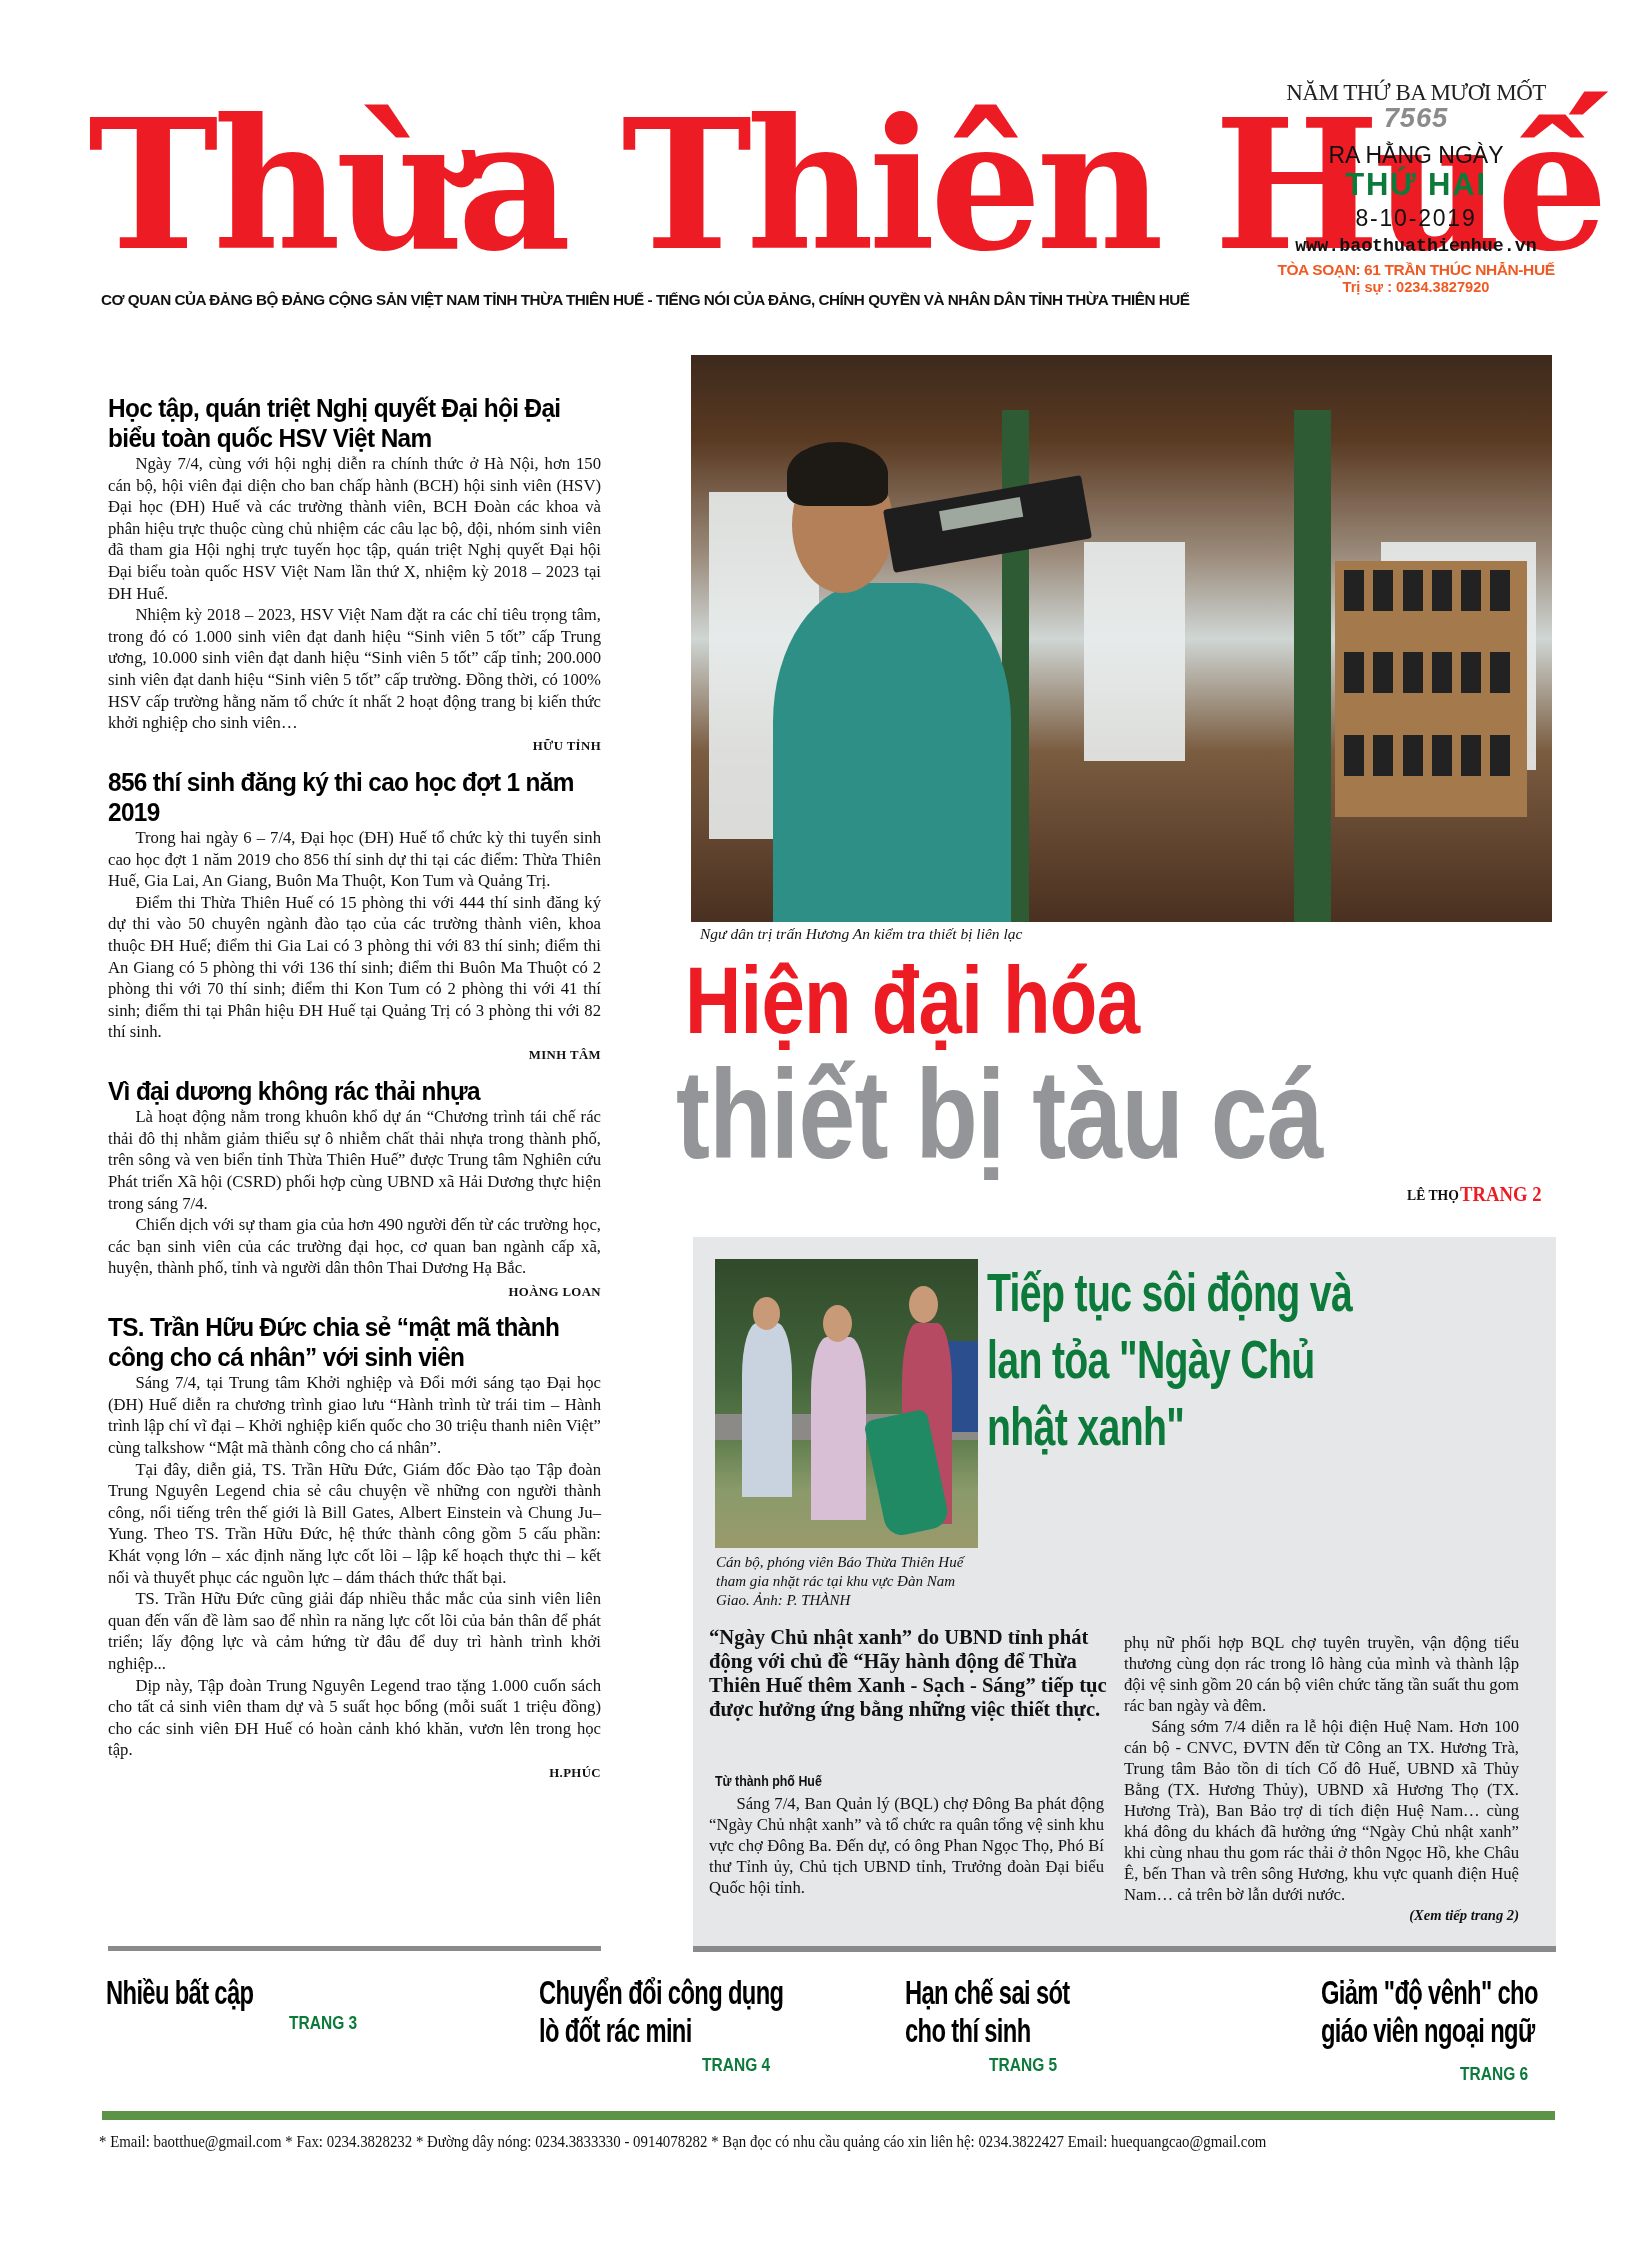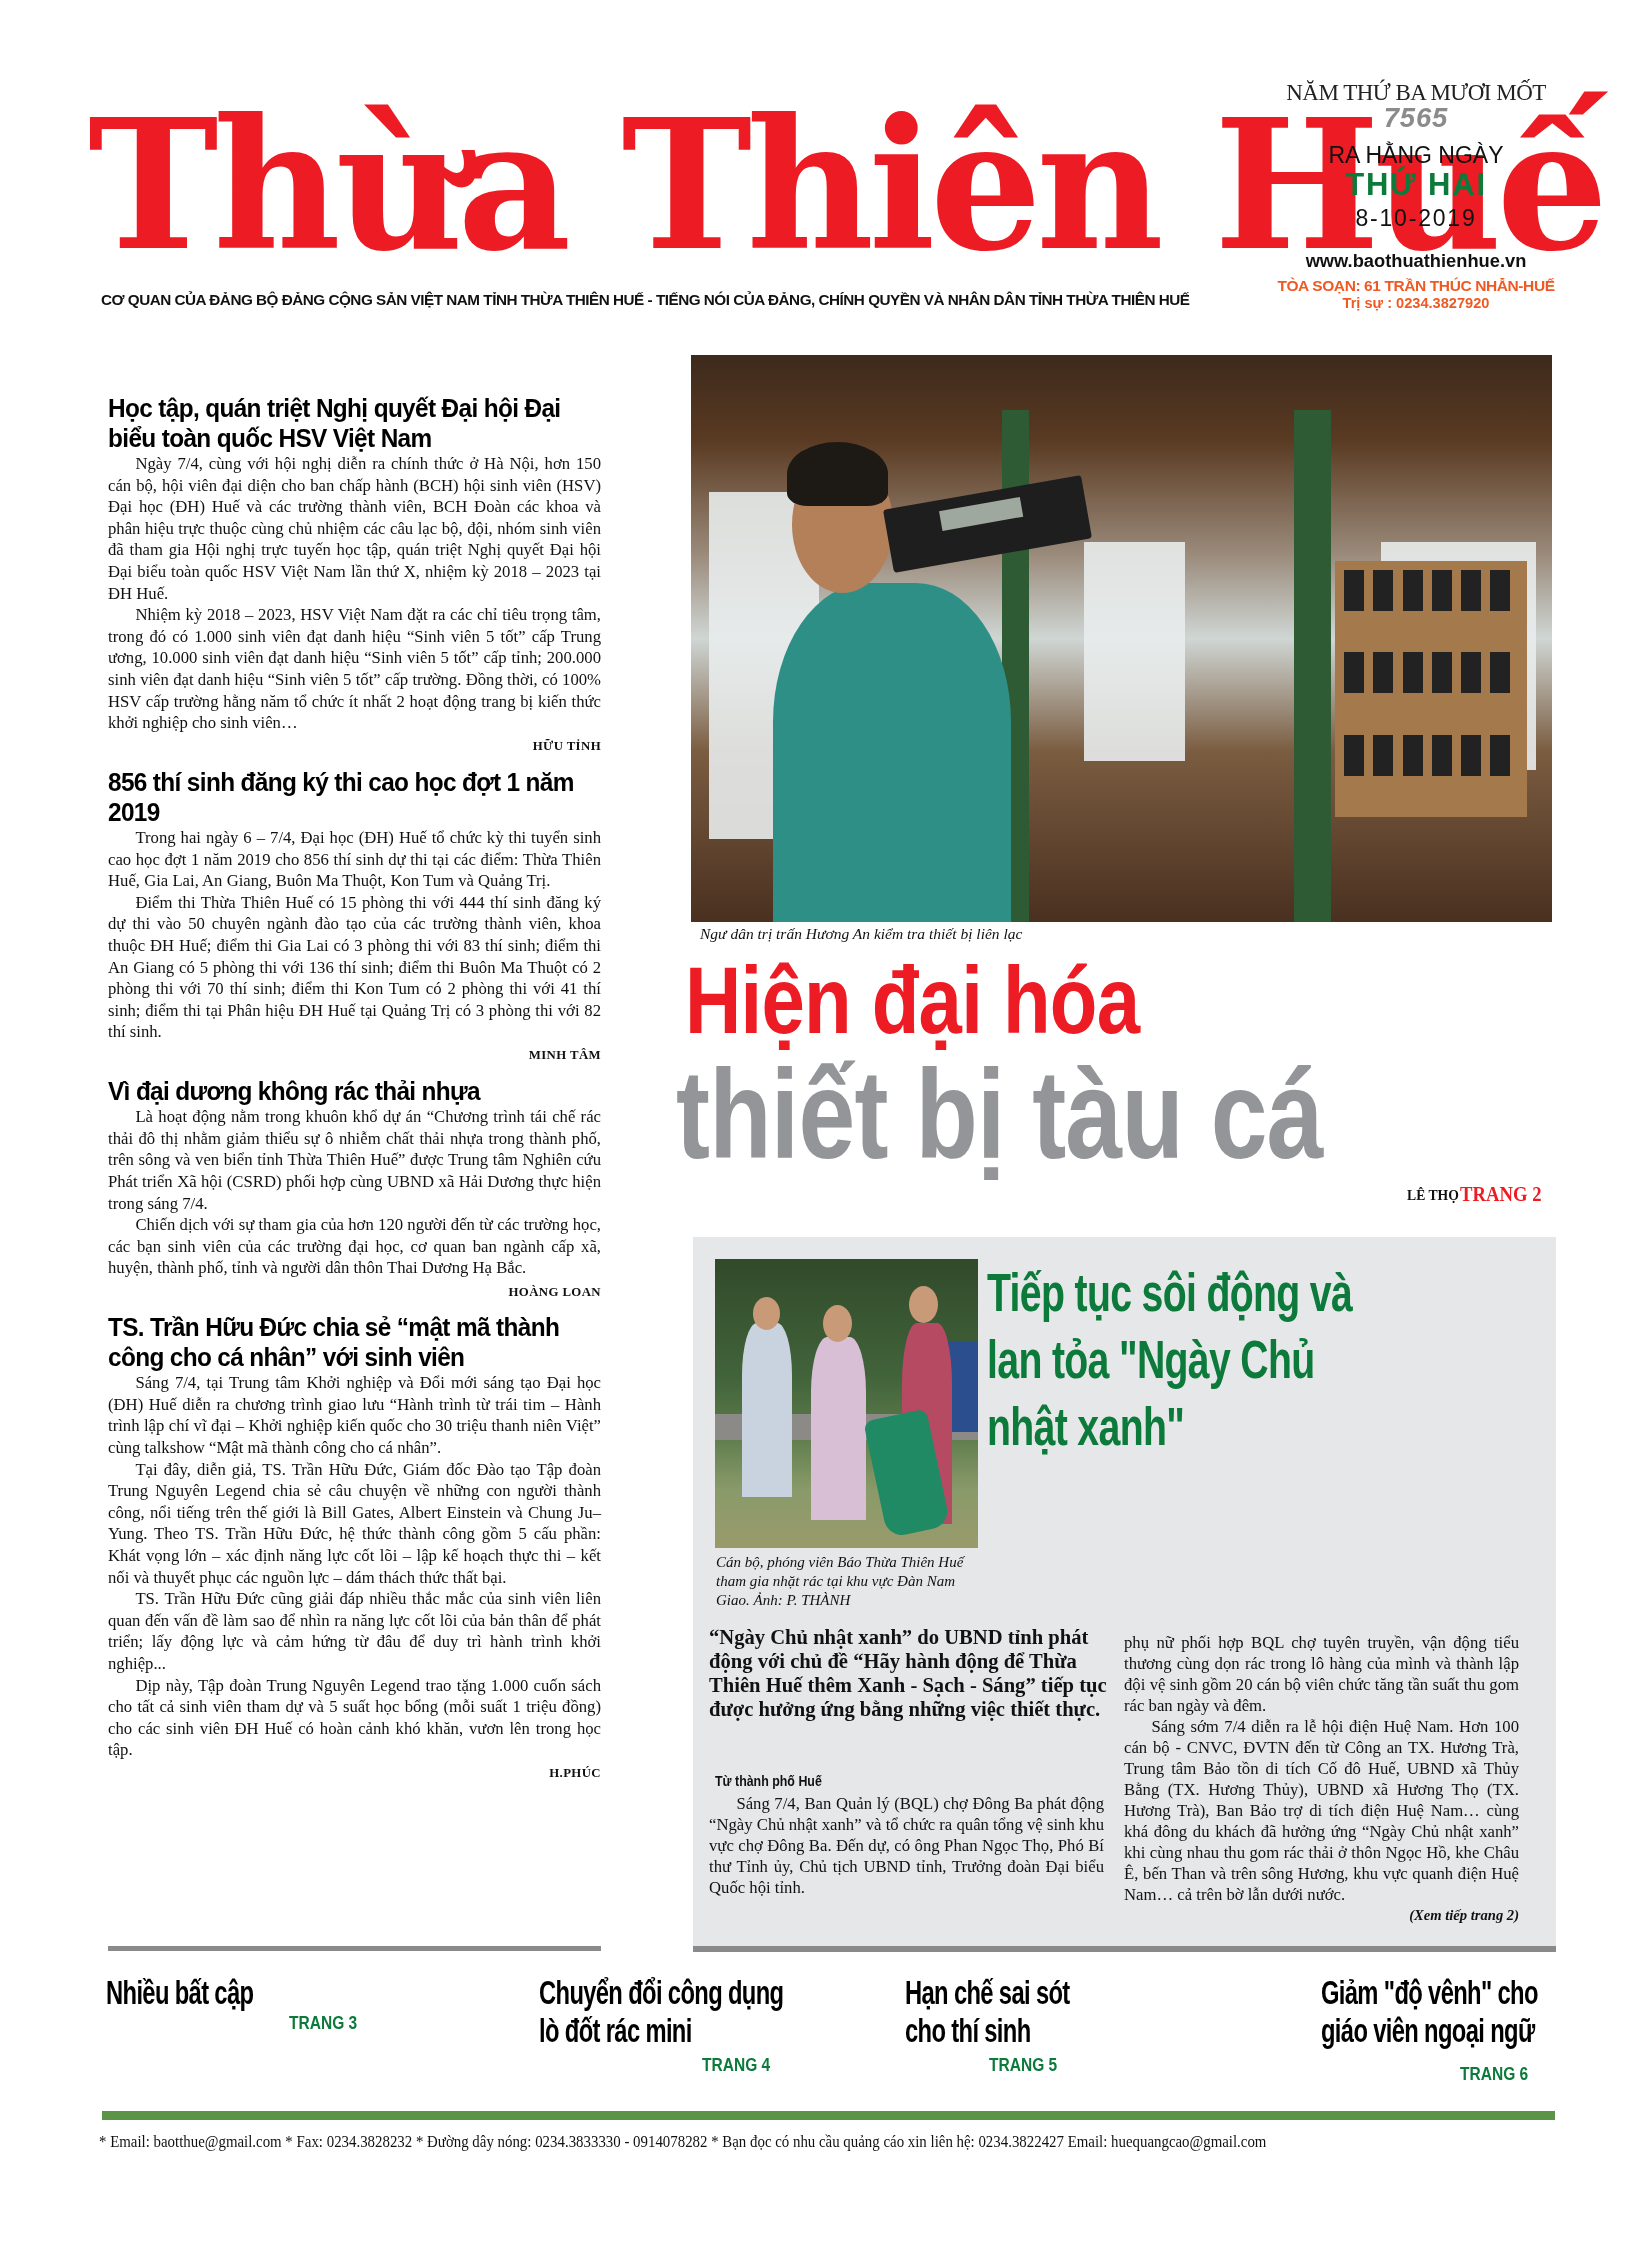--- a/index.html
+++ b/index.html
@@ -21,21 +21,21 @@
     font-family: "Liberation Sans", sans-serif; font-weight: bold;
     font-size: 15.5px; color: #111; letter-spacing: -0.5px; white-space: nowrap;
     transform: scaleX(0.985); transform-origin: left;
   }
   .issue-box { left: 1270px; top: 80px; width: 292px; text-align: center; }
   .issue-year { font-family: "Liberation Serif", serif; font-size: 23px; color: #222; letter-spacing: -0.5px; }
   .issue-no { font-family: "Liberation Sans", sans-serif; font-weight: 900; font-style: italic; font-size: 27.4px; color: #8b8b8b; margin-top: -3.7px; letter-spacing: 0.9px; }
   .issue-freq { font-family: "Liberation Sans", sans-serif; font-size: 23px; color: #111; margin-top: 7.3px; }
   .issue-day { font-family: "Liberation Sans", sans-serif; font-weight: 900; font-size: 31px; color: #0c7a3a; letter-spacing: 1.8px; margin-top: -1.8px; }
   .issue-date { font-family: "Liberation Sans", sans-serif; font-size: 23px; color: #111; letter-spacing: 1.8px; margin-top: 1.8px; }
-  .issue-web { font-family: Liberation Sans, sans-serif; font-weight: bold; font-size: 18.3px; color: #111; margin-top: 18px; }
+  .issue-web { font-family: Liberation Mono, monospace; font-weight: bold; font-size: 18.3px; color: #111; margin-top: 4px; }
   .issue-addr { font-family: "Liberation Sans", sans-serif; font-weight: bold; font-size: 15.5px; color: #f05a22; margin-top: 5.5px; letter-spacing: -0.4px; }
   .issue-phone { font-family: "Liberation Sans", sans-serif; font-weight: bold; font-size: 14.6px; color: #f05a22; }
 
   
   .left-col { left: 108px; top: 393px; width: 493px; }
   .article { margin-bottom: 12.8px; }
   .headline {
     font-family: "Liberation Sans", sans-serif; font-weight: bold;
     font-size: 26.5px; line-height: 30px; color: #000; letter-spacing: -0.7px;
     transform: scaleX(0.92); transform-origin: left; width: 539px;
@@ -169,21 +169,21 @@
       <p>Trong hai ngày 6 – 7/4, Đại học (ĐH) Huế tổ chức kỳ thi tuyển sinh cao học đợt 1 năm 2019 cho 856 thí sinh dự thi tại các điểm: Thừa Thiên Huế, Gia Lai, An Giang, Buôn Ma Thuột, Kon Tum và Quảng Trị.</p>
       <p>Điểm thi Thừa Thiên Huế có 15 phòng thi với 444 thí sinh đăng ký dự thi vào 50 chuyên ngành đào tạo của các trường thành viên, khoa thuộc ĐH Huế; điểm thi Gia Lai có 3 phòng thi với 83 thí sinh; điểm thi An Giang có 5 phòng thi với 136 thí sinh; điểm thi Buôn Ma Thuột có 2 phòng thi với 70 thí sinh; điểm thi Kon Tum có 2 phòng thi với 41 thí sinh; điểm thi tại Phân hiệu ĐH Huế tại Quảng Trị có 3 phòng thi với 82 thí sinh.</p>
     </div>
     <div class="byline">MINH TÂM</div>
   </div>
 
   <div class="article">
     <div class="headline">Vì đại dương không rác thải nhựa</div>
     <div class="body-text">
       <p>Là hoạt động nằm trong khuôn khổ dự án “Chương trình tái chế rác thải đô thị nhằm giảm thiểu sự ô nhiễm chất thải nhựa trong thành phố, trên sông và ven biển tỉnh Thừa Thiên Huế” được Trung tâm Nghiên cứu Phát triển Xã hội (CSRD) phối hợp cùng UBND xã Hải Dương thực hiện trong sáng 7/4.</p>
-      <p>Chiến dịch với sự tham gia của hơn 120 người đến từ các trường học, các bạn sinh viên của các trường đại học, cơ quan ban ngành cấp xã, huyện, thành phố, tỉnh và người dân thôn Thai Dương Hạ Bắc.</p>
+      <p>Chiến dịch với sự tham gia của hơn 490 người đến từ các trường học, các bạn sinh viên của các trường đại học, cơ quan ban ngành cấp xã, huyện, thành phố, tỉnh và người dân thôn Thai Dương Hạ Bắc.</p>
     </div>
     <div class="byline">HOÀNG LOAN</div>
   </div>
 
   <div class="article">
     <div class="headline">TS. Trần Hữu Đức chia sẻ “mật mã thành công cho cá nhân” với sinh viên</div>
     <div class="body-text">
       <p>Sáng 7/4, tại Trung tâm Khởi nghiệp và Đổi mới sáng tạo Đại học (ĐH) Huế diễn ra chương trình giao lưu “Hành trình từ trái tim – Hành trình lập chí vĩ đại – Khởi nghiệp kiến quốc cho 30 triệu thanh niên Việt”  cùng talkshow “Mật mã thành công cho cá nhân”.</p>
       <p>Tại đây, diễn giả, TS. Trần Hữu Đức, Giám đốc Đào tạo Tập đoàn Trung Nguyên Legend chia sẻ câu chuyện về những con người thành công, nổi tiếng trên thế giới là Bill Gates, Albert Einstein và Chung Ju–Yung. Theo TS. Trần Hữu Đức, hệ thức thành công gồm 5 cấu phần: Khát vọng lớn – xác định năng lực cốt lõi – lập kế hoạch thực thi – kết nối và thuyết phục các nguồn lực – dám thách thức thất bại.</p>
       <p>TS. Trần Hữu Đức cũng giải đáp nhiều thắc mắc của sinh viên liên quan đến vấn đề làm sao để nhìn ra năng lực cốt lõi của bản thân để phát triển; lấy động lực và cảm hứng từ đâu để duy trì hành trình khởi nghiệp...</p>

